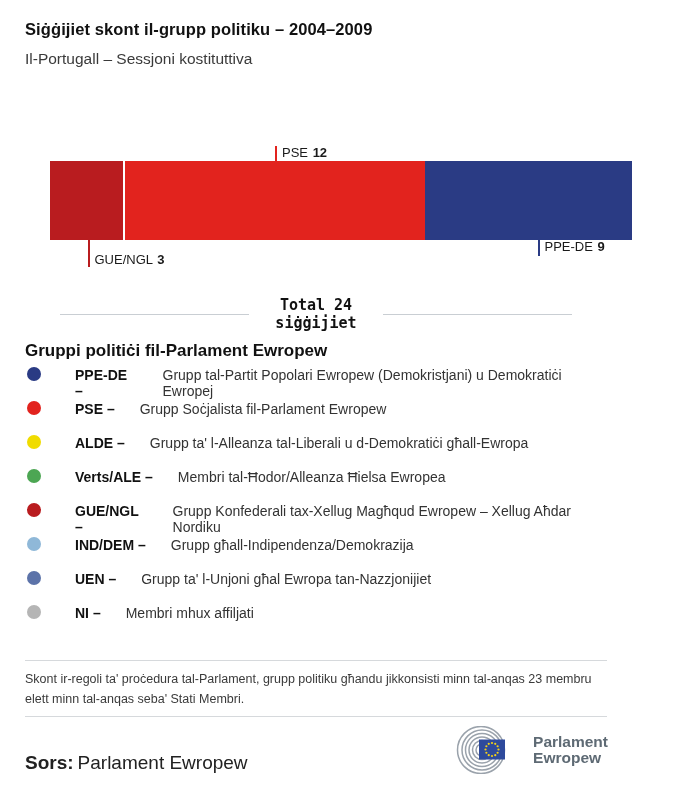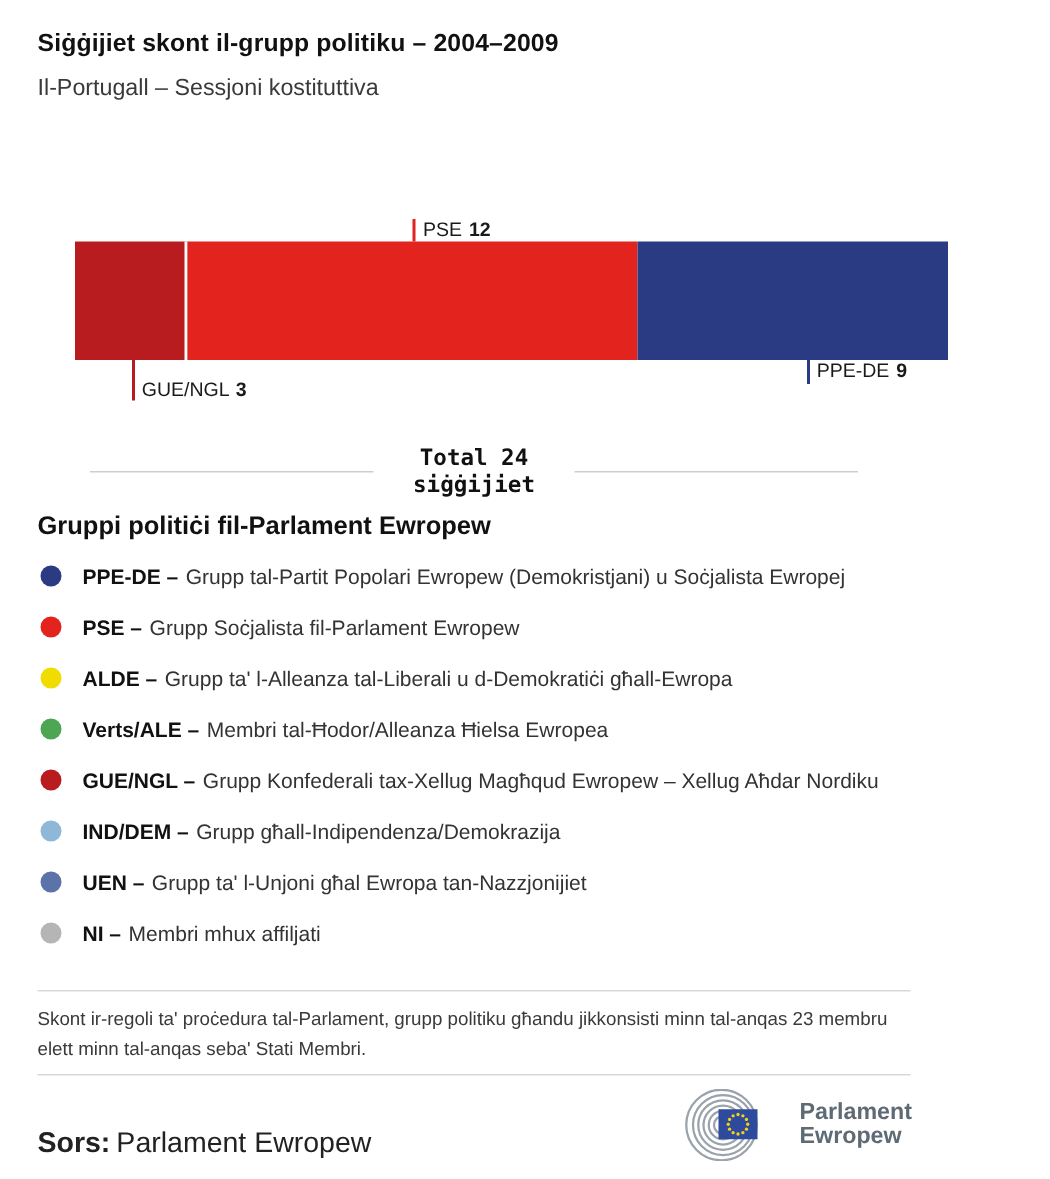--- a/index.html
+++ b/index.html
@@ -26,21 +26,21 @@
 
   
   .total { position:absolute; left:60px; right:60px; top:296px; display:flex; align-items:center; }
   .total .rule { flex:1; height:1px; background:#c9ced3; }
   .total-text { padding:0 26px; text-align:center; font-family:"DejaVu Sans Mono", monospace;
                 font-weight:bold; font-size:15px; line-height:18px; color:#111; }
 
   
   .legend-heading { position:absolute; left:25px; top:341px; font-size:17px; font-weight:bold; color:#111; }
   .legend { position:absolute; left:25px; right:25px; top:367px; list-style:none; }
-  .legend li { display:flex; align-items:center; height:34px; }
+  .legend li { display:flex; align-items:flex-start; height:34px;gap:20px; }
   .dot { width:14px; height:14px; border-radius:50%; margin:0 14px 0 2px; flex:none; }
   .legend .abbr { font-weight:bold; color:#111; font-size:14px; margin-right:5px; }
   .legend .desc { font-size:14px; color:#333; }
 
   
   .divider { position:absolute; left:25px; right:25px; height:0; border-top:1px solid #d6d9dc; }
   #divider-1 { top:660px; }
   #divider-2 { top:716px; }
   .footnote { position:absolute; left:25px; right:28px; top:669px; font-size:12.5px; line-height:20px; color:#3a3a3a; }
   .source { position:absolute; left:25px; top:752px; font-size:19px; color:#222; }
@@ -84,21 +84,21 @@
     </div>
     <span class="rule"></span>
   </div>
 
   <h2 class="legend-heading">Gruppi politiċi fil-Parlament Ewropew</h2>
 
   <ul class="legend">
     <li>
       <span class="dot" style="background: rgb(42, 59, 132);"></span>
       <span class="abbr">PPE-DE –</span>
-      <span class="desc">Grupp tal-Partit Popolari Ewropew (Demokristjani) u Soċjalista Ewropej</span>
+      <span class="desc">Grupp tal-Partit Popolari Ewropew (Demokristjani) u Demokratiċi Ewropej</span>
     </li>
     <li>
       <span class="dot" style="background: rgb(226, 35, 30);"></span>
       <span class="abbr">PSE –</span>
       <span class="desc">Grupp Soċjalista fil-Parlament Ewropew</span>
     </li>
     <li>
       <span class="dot" style="background: rgb(240, 220, 0);"></span>
       <span class="abbr">ALDE –</span>
       <span class="desc">Grupp ta' l-Alleanza tal-Liberali u d-Demokratiċi għall-Ewropa</span>

